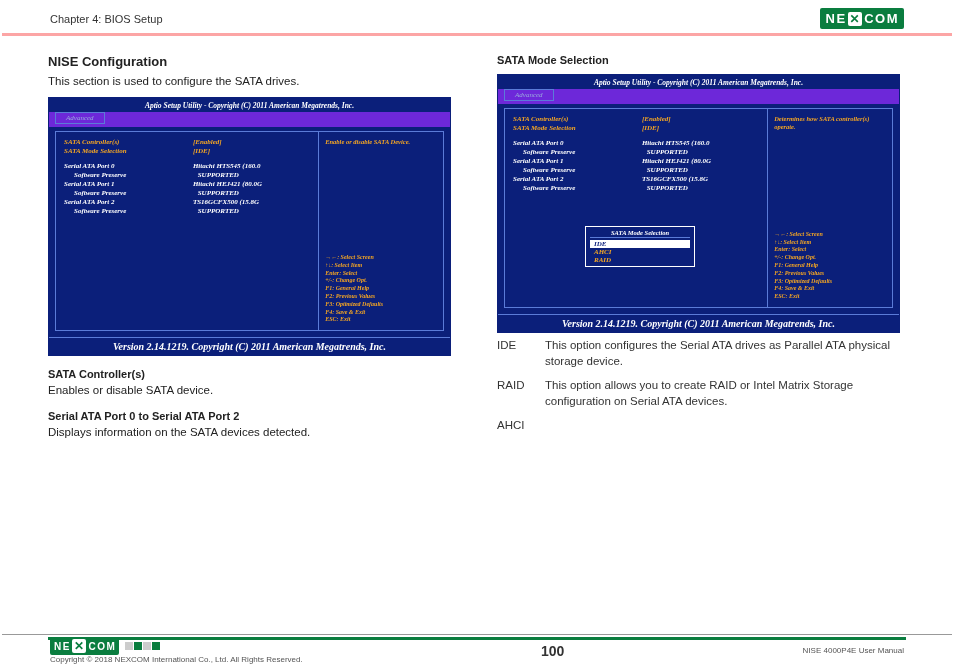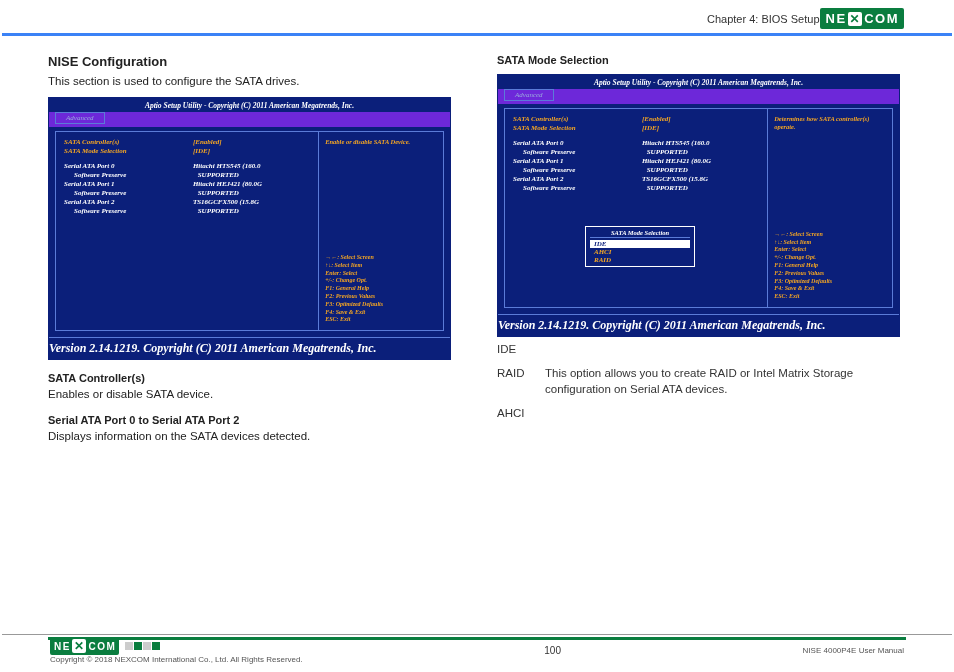--- a/index.html
+++ b/index.html
@@ -7,24 +7,24 @@
     font-family: Arial, Helvetica, sans-serif;
     background: #fff;
     color: #333;
     width: 954px;
     height: 672px;
     position: relative;
     font-size: 11px;
   }
   .page-header {
     display: flex;
-    justify-content: flex-end;
+    justify-content: space-between;
     align-items: center;
     padding: 8px 48px 4px 48px;
-    border-bottom: 3px solid #3b82f6;
+    border-bottom: 3px solid #fca5a5;
     margin: 0 2px;
   }
   .chapter-title { font-size: 11px; color: #333; }
   .logo {
     display: flex;
     align-items: center;
   }
   .logo-box {
     background: #0a7d3f;
     color: #fff;
@@ -101,24 +101,24 @@
   }
   .bios-help-top { color:#f5a623; font-weight:bold; font-size:6.5px; line-height:1.2;}
   .bios-help-bottom { color:#f5a623; font-weight:bold; font-size:6px; line-height:1.3;}
   .bios-row { display:flex; margin-bottom:1px; }
   .bios-label { flex:1.1; }
   .bios-value { flex:1; }
   .orange { color:#f5a623; }
   .white { color:#fff; }
   .indent { padding-left:10px; }
   .bios-version {
-    text-align:left;
+    text-align:center;
     font-weight:bold;
     padding:3px 0;
-    font-size:12px;
+    font-size:10px;
     border-top:1px solid #5b7bd8;
   }
   .popup {
     position:absolute;
     background:#0b1f7a;
     border:1px solid #fff;
     padding:2px 4px;
     left:80px;
     bottom:40px;
     width:110px;
@@ -142,21 +142,21 @@
     font-size:8px;
     color:#555;
   }
   .footer-logo {
     display:flex;
     align-items:center;
     gap:6px;
     margin-bottom:-2px;
   }
   .footer-logo .logo-box { font-size:10px; padding:2px 4px;}
-  .page-num { font-weight:normal; font-size:10px; color:#333;}
+  .page-num { font-weight:bold; font-size:14px; color:#333;}
   .footer-squares { display:flex; gap:1px;}
   .footer-squares span{ width:8px; height:8px; display:inline-block;}
   .sq1{ background:#0a7d3f;}
   .sq2{ background:#ccc;}
   .footer-left-line{ border-top:3px solid #0a7d3f; position:absolute; bottom:32px; left:48px; right:48px;}
 </style>
 </head>
 <body>
 
 <div class="page-header">
@@ -310,20 +310,21 @@
 ESC: Exit</div>
           </div>
         </div>
       </div>
       <div class="bios-version">Version 2.14.1219. Copyright (C) 2011 American Megatrends, Inc.</div>
     </div>
 
 
     <div class="mode-desc">
       <div class="mode-label">IDE</div>
+      <div class="mode-text">This option configures the Serial ATA drives as Parallel ATA physical  storage device.</div>
     </div>
     <div class="mode-desc">
       <div class="mode-label">RAID</div>
       <div class="mode-text">This option allows you to create RAID or Intel Matrix Storage configuration on Serial ATA devices.</div>
     </div>
     <div class="mode-desc">
       <div class="mode-label">AHCI</div>
     </div>
   </div>
 </div>

